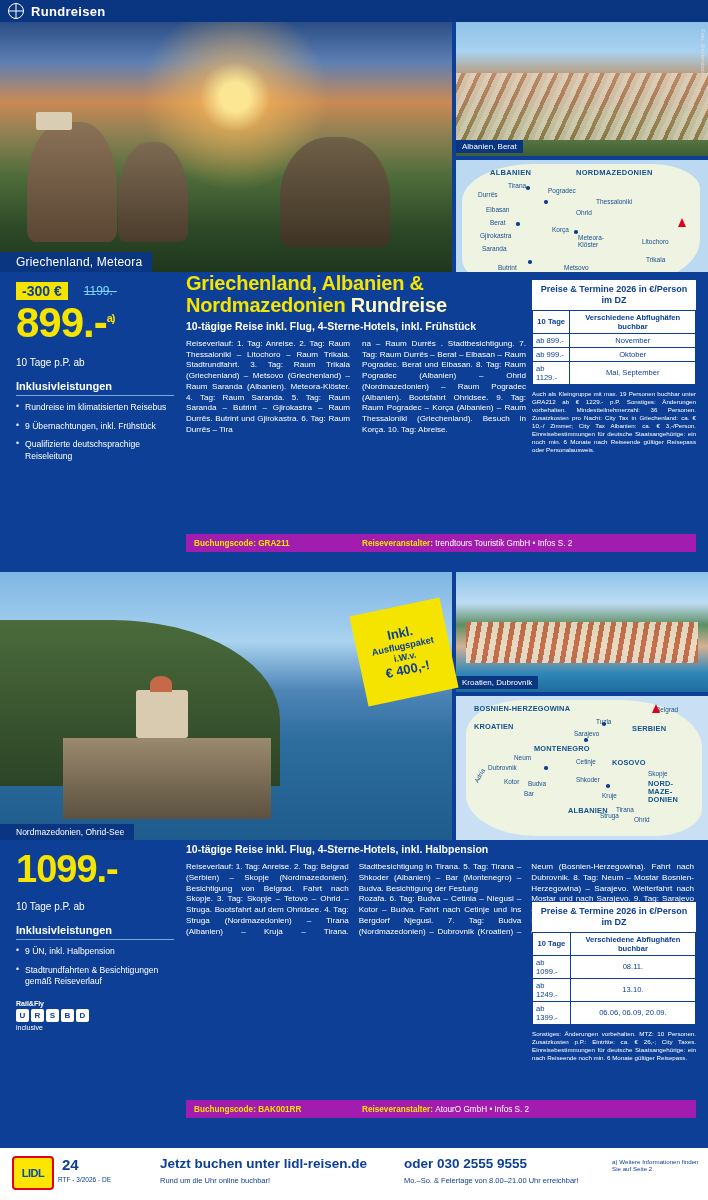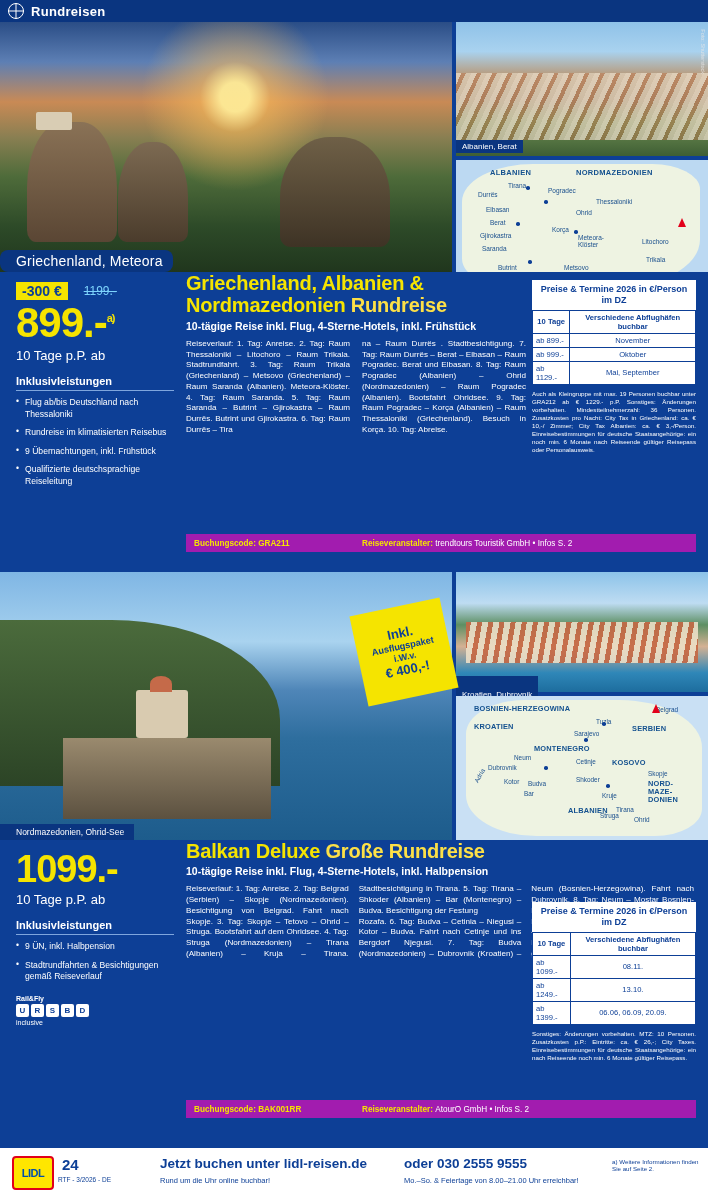--- a/index.html
+++ b/index.html
@@ -30,22 +30,22 @@
     position:absolute; left:0; top:0; width:452px; height:250px;
     background:
       radial-gradient(circle at 52% 30%, rgba(255,235,150,.95) 0 5%, rgba(255,190,90,.55) 12%, rgba(255,150,70,0) 32%),
       linear-gradient(to bottom, #2a4d86 0%, #5d7fb4 16%, #c98a55 32%, #8a7f52 46%, #4e6b3a 62%, #2d4a28 82%, #20361d 100%);
   }
   .hero .mainimg .rock1 { position:absolute; left:6%; top:40%; width:90px; height:120px; background:linear-gradient(to bottom,#8a7256,#5a4634); border-radius:40% 40% 10% 10%/55% 55% 10% 10%; }
   .hero .mainimg .rock2 { position:absolute; left:26%; top:48%; width:70px; height:100px; background:linear-gradient(to bottom,#7d6a52,#4b3c2c); border-radius:45% 45% 12% 12%/55% 55% 10% 10%; }
   .hero .mainimg .rock3 { position:absolute; left:62%; top:46%; width:110px; height:110px; background:linear-gradient(to bottom,#6f6047,#3e3325); border-radius:45% 45% 10% 10%/55% 55% 10% 10%; }
   .hero .mainimg .mons { position:absolute; left:8%; top:36%; width:36px; height:18px; background:#d9cdb4; border-radius:2px; }
   .hero .caption-left {
-    position:absolute; left:0; bottom:0; background:#0a3580; color:#fff; font-size:14px;
-    padding:3px 10px 3px 16px; letter-spacing:.2px;border-radius:8px;
+    position:absolute; left:0; bottom:0; background:#0a3580; color:#fff; font-size:12px;
+    padding:3px 10px 3px 16px; letter-spacing:.2px;
   }
   .hero .img2 {
     position:absolute; left:456px; top:0; width:252px; height:134px;
     background:linear-gradient(to bottom,#8fc2e8 0%, #a9d2ef 22%, #b89a7a 40%, #9c8466 58%, #6f8d52 75%, #3e5e34 100%);
   }
   .hero .img2 .houses { position:absolute; left:0; right:0; top:38%; bottom:12%;
     background:
       repeating-linear-gradient(115deg, rgba(234,220,200,.85) 0 5px, rgba(190,120,80,.55) 5px 9px, rgba(225,210,188,.8) 9px 14px);
     opacity:.9; }
   .hero .caption2 { position:absolute; left:456px; top:118px; background:#0a3580; font-size:8px; padding:2px 6px; }
@@ -61,30 +61,30 @@
   .map1 .pin { position:absolute; width:0;height:0; border-left:4px solid transparent;border-right:4px solid transparent;border-bottom:9px solid #e2001a; }
 
   
   .offer1 { position:absolute; left:0; top:272px; width:708px; height:300px; background:#0d3f96; }
   .price-col { position:absolute; left:0; top:0; width:186px; height:300px; padding:10px 12px 0 16px; }
   .disc-row { display:flex; align-items:center; gap:16px; }
   .disc { background:#f5e400; color:#0d3f96; font-weight:bold; font-size:14px; padding:1px 6px; }
   .strike { color:#7dd3fc; font-size:12px; text-decoration:line-through;text-align:right; }
   .bigprice { color:#f5e400; font-weight:bold; font-size:42px; line-height:1; margin-top:2px; letter-spacing:-1px; }
   .bigprice sup { font-size:11px; vertical-align:super; }
-  .fromline { font-size:13px; margin-top:4px; }
+  .fromline { font-size:10px; margin-top:13px; }
   .incl-h { font-size:11px; font-weight:bold; margin-top:12px; }
   .incl-h.ul { border-bottom:1px solid #7fa6dd; padding-bottom:3px; }
   ul.incl { list-style:none; margin:6px 0 0 0; padding:0; }
   ul.incl li { font-size:8.6px; line-height:1.35; margin-bottom:7px; padding-left:9px; position:relative; }
   ul.incl li:before { content:"•"; position:absolute; left:0; top:-1px; color:#fff; }
 
   .mid-col { position:absolute; left:186px; top:0; width:340px; }
   .h-yellow { color:#f5e400; font-weight:bold; font-size:20px; line-height:1.12; letter-spacing:-.2px; }
-  .h-yellow .w { color:#fde047; }
+  .h-yellow .w { color:#fef9c3; }
   .sub { font-size:10.5px; margin-top:3px; font-weight:bold; }
   .body2 { margin-top:7px; column-count:2; column-gap:12px; font-size:8.1px; line-height:1.33; text-align:justify; }
 
   .info-col { position:absolute; left:532px; top:8px; width:164px; }
   .pricebox { background:#ffffff; color:#0d3f96; }
   .pricebox .ph { text-align:center; font-weight:bold; font-size:9px; padding:4px 4px 3px; line-height:1.25; }
   .pricebox table { width:100%; border-collapse:collapse; font-size:7.6px; color:#0d3f96; }
   .pricebox th { border:1px solid #0d3f96; padding:2px 3px; font-weight:bold; text-align:center; }
   .pricebox td { border:1px solid #0d3f96; padding:2px 3px; text-align:center; }
   .pricebox td.l { text-align:left; }
@@ -100,21 +100,21 @@
   .hero2 .mainimg { position:absolute; left:0; top:0; width:452px; height:268px;
     background:linear-gradient(to bottom,#7fb6e4 0%, #a9d3ef 26%, #4f86b8 44%, #2e6e9e 62%, #1d5c8c 100%); }
   .hero2 .mainimg .hill { position:absolute; left:0; top:18%; width:62%; height:62%; background:linear-gradient(to bottom,#4b6b3c,#2c4426); border-radius:0 60% 0 0; }
   .hero2 .mainimg .church { position:absolute; left:30%; top:44%; width:52px; height:48px; background:#d9cbb0; border-radius:3px; }
   .hero2 .mainimg .church:after { content:""; position:absolute; left:14px; top:-14px; width:22px; height:16px; background:#c56a49; border-radius:50% 50% 0 0; }
   .hero2 .mainimg .cliff { position:absolute; left:14%; top:62%; width:46%; height:30%; background:linear-gradient(to bottom,#9a8a6e,#5c5140); }
   .hero2 .caption-left { position:absolute; left:0; bottom:0; background:#0a3580; font-size:8.5px; padding:3px 10px 3px 16px; }
   .hero2 .img2 { position:absolute; left:456px; top:0; width:252px; height:120px;
     background:linear-gradient(to bottom,#8cc3e9 0%,#bedcf2 26%,#5d8f63 44%,#d4b193 62%,#2f87b8 84%,#1d6d9e 100%); }
   .hero2 .img2 .roofs { position:absolute; left:4%; right:4%; top:42%; height:34%; background:repeating-linear-gradient(100deg, rgba(198,104,68,.9) 0 5px, rgba(236,222,198,.9) 5px 11px); }
-  .hero2 .caption2 { position:absolute; left:456px; top:104px; background:#0a3580; font-size:8px; padding:14px 6px; }
+  .hero2 .caption2 { position:absolute; left:456px; top:104px; background:#0a3580; font-size:8px; padding:2px 6px; }
 
   .badge {
     position:absolute; left:358px; top:606px; width:92px; height:92px; background:#f5e400; color:#0d3f96;
     transform:rotate(-12deg); display:flex; flex-direction:column; align-items:center; justify-content:center;
     text-align:center; font-weight:bold; line-height:1.15; font-size:10px; padding:4px;
   }
   .badge .b1 { font-size:13px; }
   .badge .b2 { font-size:9.2px; }
 
   
@@ -206,21 +206,20 @@
       <div class="disc-row">
         <div class="disc">-300 €</div>
         <div class="strike">1199.-</div>
       </div>
       <div class="bigprice">
         <span>899.-</span><sup>a)</sup>
       </div>
       <div class="fromline">10 Tage p.P. ab</div>
       <div class="incl-h ul">Inklusivleistungen</div>
       <ul class="incl">
-        <li>Flug ab/bis Deutschland nach Thessaloniki</li>
         <li>Rundreise im klimatisierten Reisebus</li>
         <li>9 Übernachtungen, inkl. Frühstück</li>
         <li>Qualifizierte deutschsprachige Reiseleitung</li>
       </ul>
     </div>
 
     <div class="mid-col">
       <div class="h-yellow">
         <span>Griechenland, Albanien &amp;</span><br>
         <span>Nordmazedonien </span><span class="w">Rundreise</span>
@@ -336,23 +335,20 @@
           <span>R</span>
           <span>S</span>
           <span>B</span>
           <span>D</span>
         </div>
         <div class="inc">inclusive</div>
       </div>
     </div>
 
     <div class="mid-col">
-      <div class="h-yellow">
-        <span>Balkan Deluxe </span><span class="w">Große Rundreise</span>
-      </div>
       <div class="sub">10-tägige Reise inkl. Flug, 4-Sterne-Hotels, inkl. Halbpension</div>
       <div class="body2" style="column-count:3; width:508px; column-gap:10px;">
         <div>Reiseverlauf: 1. Tag: Anreise. 2. Tag: Belgrad (Serbien) – Skopje (Nordmazedonien). Besichtigung von Belgrad. Fahrt nach Skopje. 3. Tag: Skopje – Tetovo – Ohrid – Struga. Bootsfahrt auf dem Ohridsee. 4. Tag: Struga (Nordmazedonien) – Tirana (Albanien) – Kruja – Tirana. Stadtbesichtigung in Tirana. 5. Tag: Tirana – Shkoder (Albanien) – Bar (Montenegro) – Budva. Besichtigung der Festung</div>
         <div>Rozafa. 6. Tag: Budva – Cetinia – Niegusi – Kotor – Budva. Fahrt nach Cetinje und ins Bergdorf Njegusi. 7. Tag: Budva (Nordmazedonien) – Dubrovnik (Kroatien) – Neum (Bosnien-Herzegowina). Fahrt nach Dubrovnik. 8. Tag: Neum – Mostar Bosnien-Herzegowina) – Sarajevo. Weiterfahrt nach Mostar und nach Sarajevo. 9. Tag: Sarajevo – Tuzla – Belgrad (Serbien). Weiterfahrt nach Bel</div>
         <div>grad. 10. Tag: Abreise.</div>
       </div>
     </div>
 
     <div class="info-col" style="top:62px;">
       <div class="pricebox">

